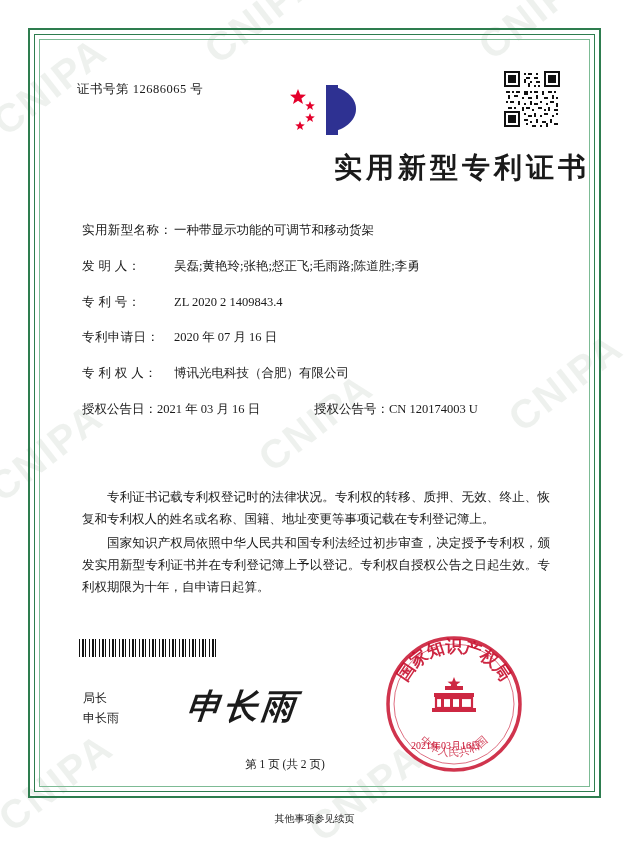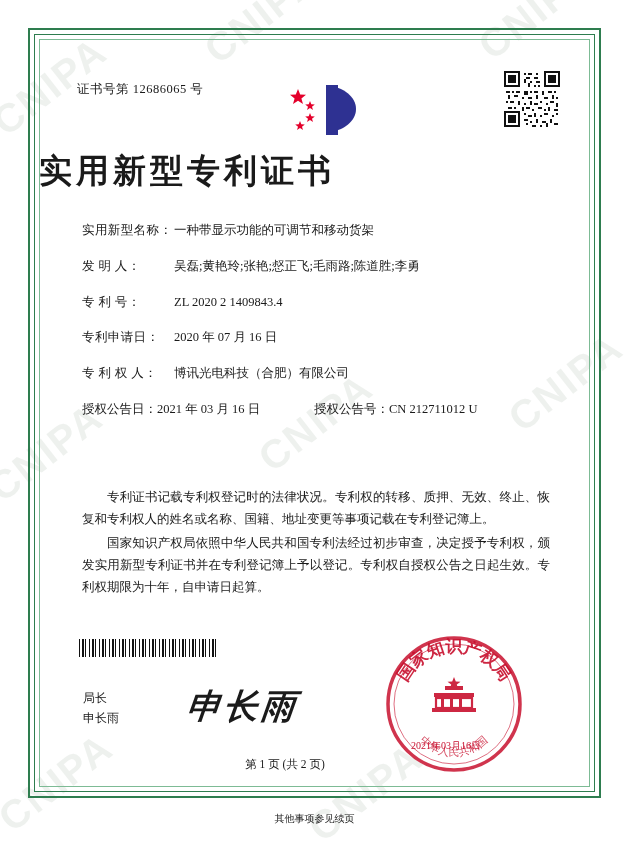--- a/index.html
+++ b/index.html
@@ -99,22 +99,22 @@
     top: 32px;
     width: 56px;
     height: 56px;
   }
 
   .title {
     position: absolute;
     left: 0;
     top: 110px;
     width: 551px;
-    text-align: left;
-    font-size: 33px;
+    text-align: right;
+    font-size: 28px;
     font-weight: bold;
     letter-spacing: 4px;
     font-family: "DejaVu Serif", "Liberation Serif", serif;
   }
 
   .fields {
     position: absolute;
     left: 43px;
     top: 182px;
     width: 470px;
@@ -377,21 +377,21 @@
       <div class="field-label">专 利 权 人：</div>
       <div class="field-value">博讯光电科技（合肥）有限公司</div>
     </div>
 
 
     <div class="row-pub">
       <div class="c1">
         <span>授权公告日：</span><span>2021 年 03 月 16 日</span>
       </div>
       <div class="c2">
-        <span>授权公告号：</span><span>CN 212711012 U</span>
+        <span>授权公告号：</span><span>CN 120174003 U</span>
       </div>
     </div>
 
   </div>
 
   <div class="paragraphs">
     <p>专利证书记载专利权登记时的法律状况。专利权的转移、质押、无效、终止、恢复和专利权人的姓名或名称、国籍、地址变更等事项记载在专利登记簿上。</p>
     <p>国家知识产权局依照中华人民共和国专利法经过初步审查，决定授予专利权，颁发实用新型专利证书并在专利登记簿上予以登记。专利权自授权公告之日起生效。专利权期限为十年，自申请日起算。</p>
   </div>
 

